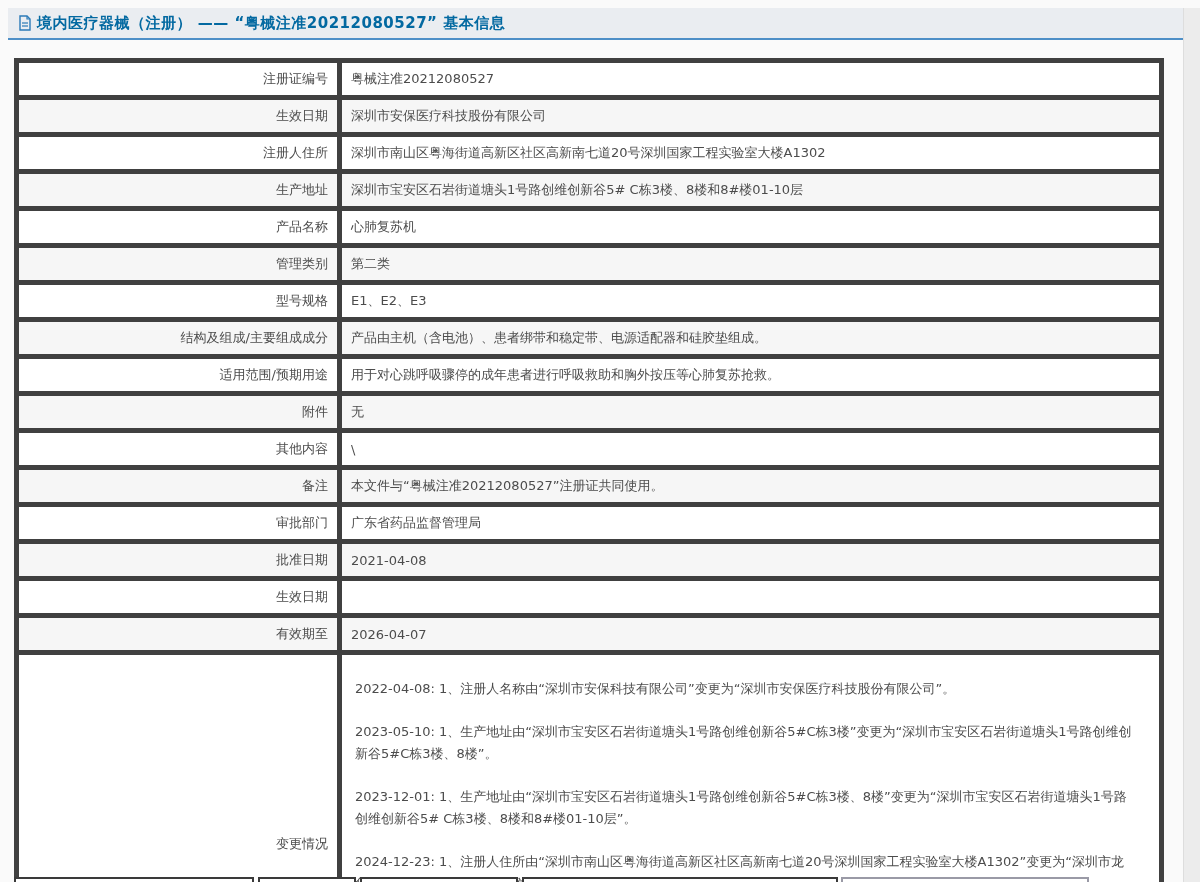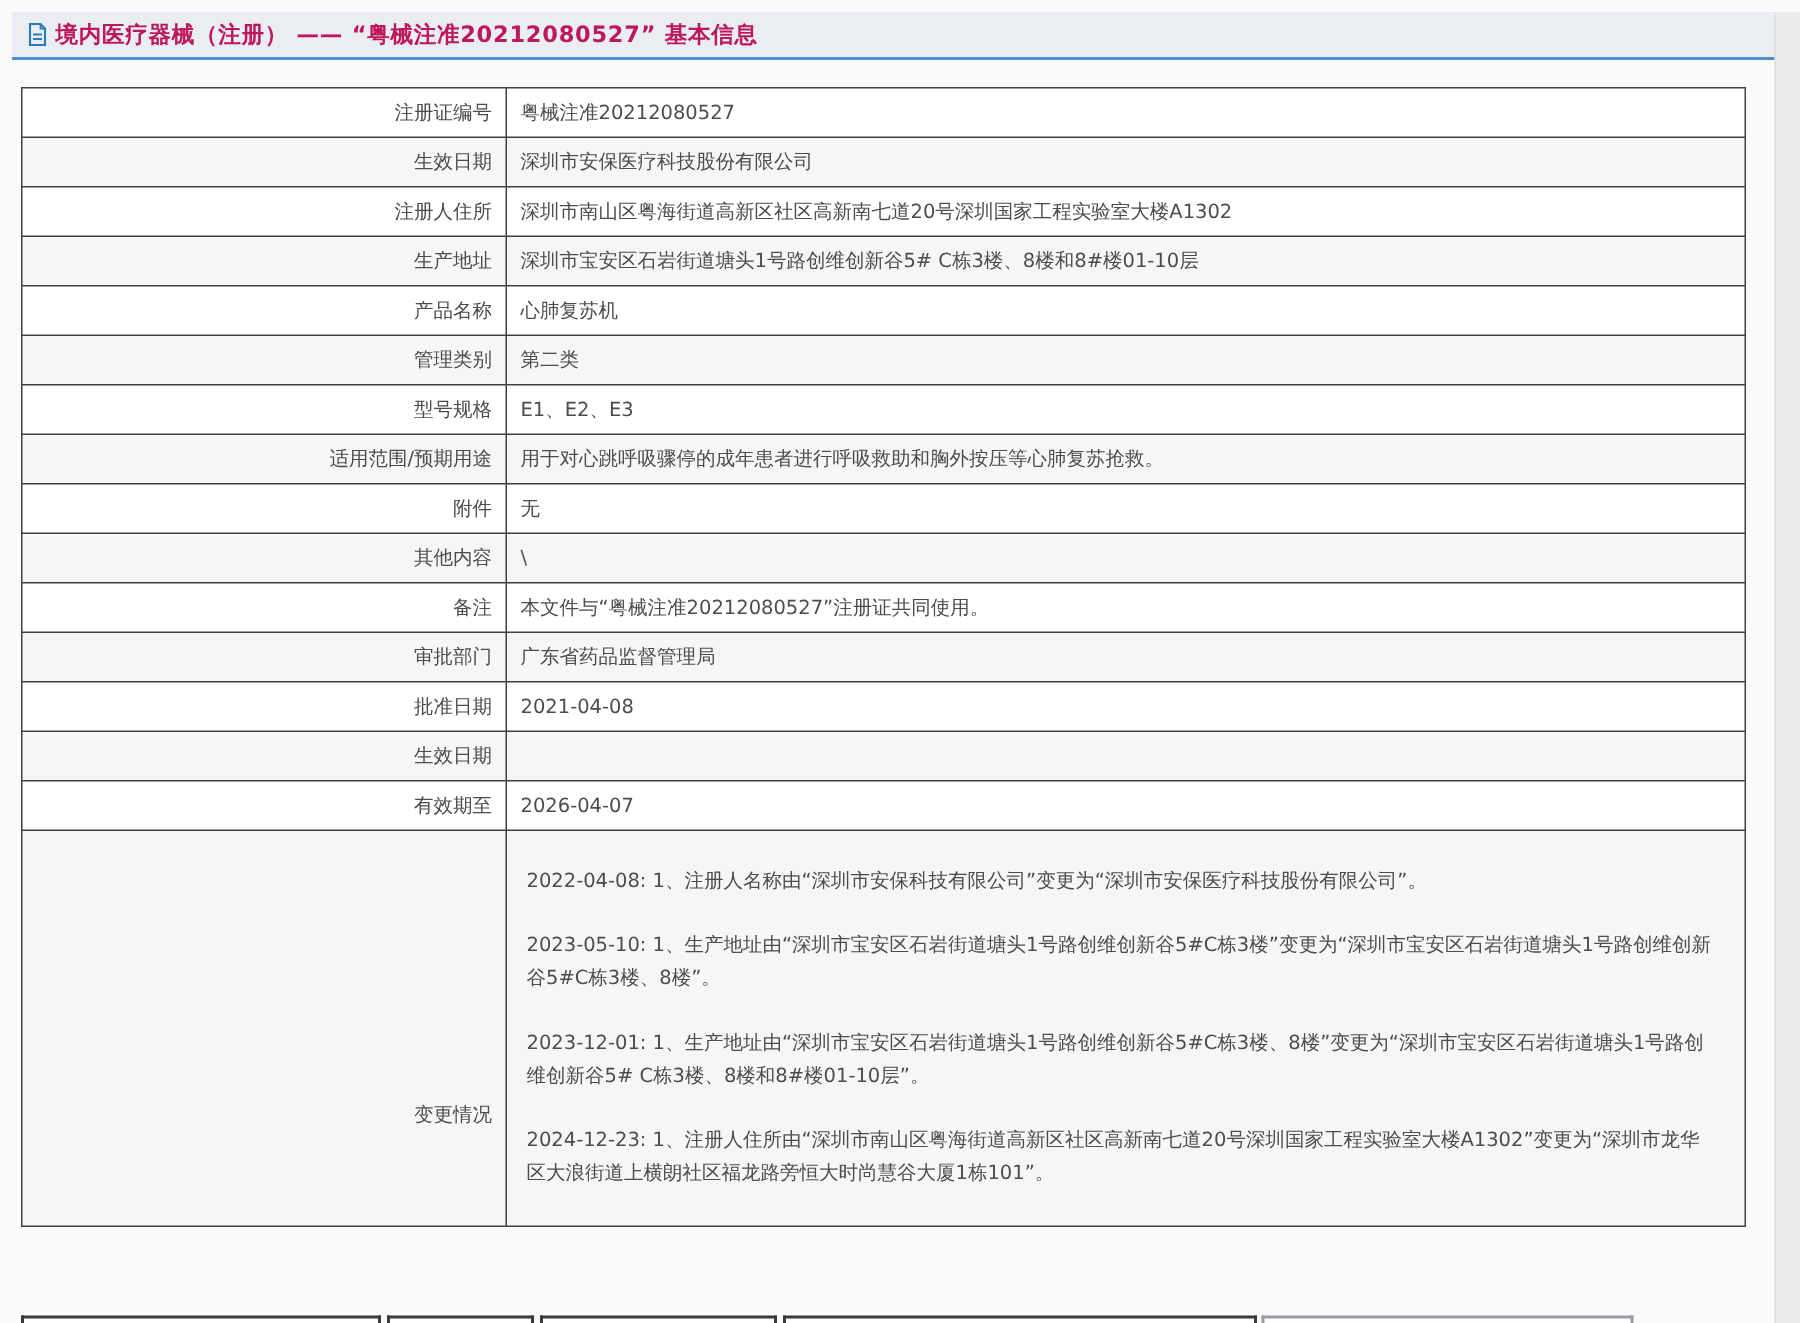--- a/index.html
+++ b/index.html
@@ -12,32 +12,32 @@
   
   .header-bar {
     position:absolute; top:8px; left:8px; right:16px; height:32px;
     background:#eaedf1;
     border-bottom:2px solid #4e8fc7;
     display:flex; align-items:center;
     padding-left:10px; box-sizing:border-box;
   }
   .doc-icon { display:inline-flex; width:14px; height:16px; flex:0 0 auto; }
   .page-title {
-    color:#be185d; font-size:15px; font-weight:bold;
+    color:#0369a1; font-size:15px; font-weight:bold;
     margin-left:5px; letter-spacing:0.5px; white-space:nowrap;text-align:right;
   }
   
   .info-table {
     position:absolute; top:58px; left:14px;
     width:1150px; border-collapse:collapse;
     font-size:13px; color:#4c4c4c;
     background:#ffffff;
   }
   .info-table td {
-    border:1px solid #404040;
+    border:5px solid #404040;
     height:32px; padding:0;
     vertical-align:middle;
   }
   .info-table tr:nth-child(even) { background:#f6f6f6; }
   .label-cell {
     width:323px; text-align:right;
     padding-right:9px !important;
     box-sizing:border-box;
   }
   .value-cell { padding-left:9px !important; }
@@ -102,20 +102,24 @@
       </tr>
       <tr>
         <td class="label-cell"><span>管理类别</span></td>
         <td class="value-cell">第二类</td>
       </tr>
       <tr>
         <td class="label-cell"><span>型号规格</span></td>
         <td class="value-cell">E1、E2、E3</td>
       </tr>
       <tr>
+        <td class="label-cell"><span>结构及组成/主要组成成分</span></td>
+        <td class="value-cell">产品由主机（含电池）、患者绑带和稳定带、电源适配器和硅胶垫组成。</td>
+      </tr>
+      <tr>
         <td class="label-cell"><span>适用范围/预期用途</span></td>
         <td class="value-cell">用于对心跳呼吸骤停的成年患者进行呼吸救助和胸外按压等心肺复苏抢救。</td>
       </tr>
       <tr>
         <td class="label-cell"><span>附件</span></td>
         <td class="value-cell">无</td>
       </tr>
       <tr>
         <td class="label-cell"><span>其他内容</span></td>
         <td class="value-cell">\</td>

